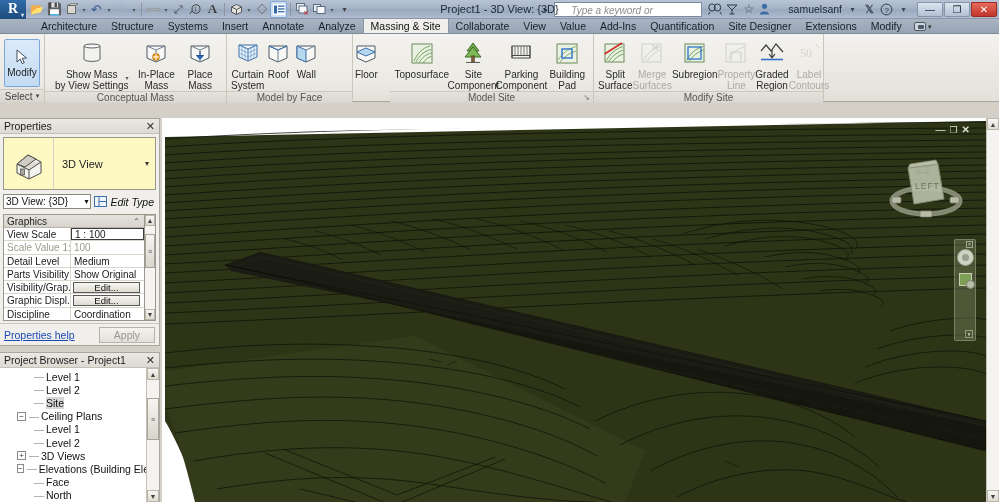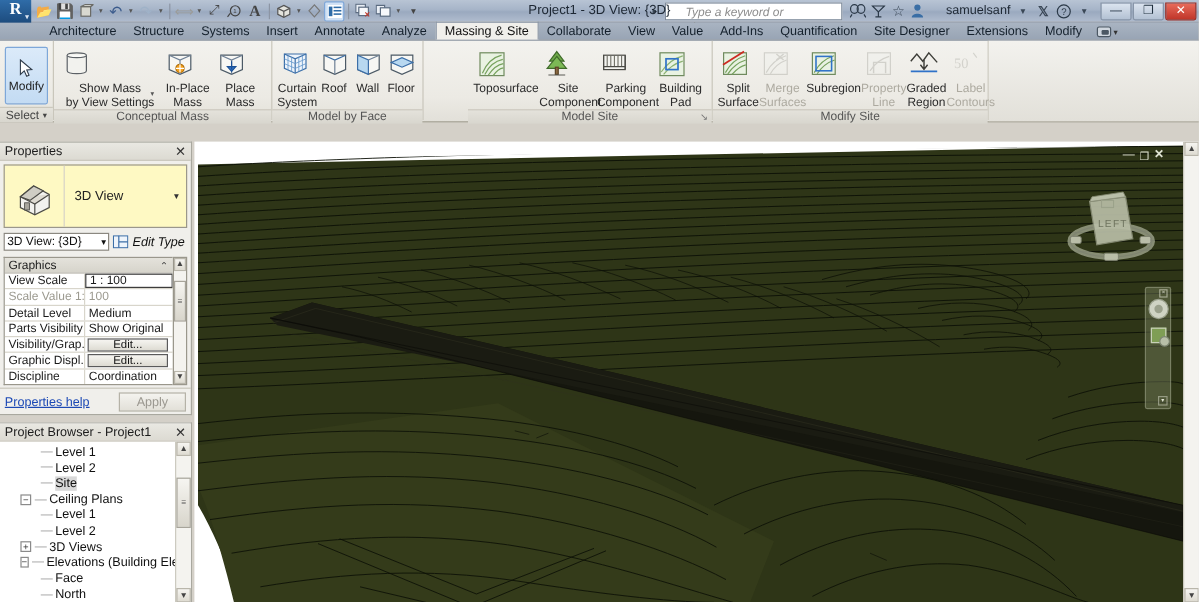--- a/index.html
+++ b/index.html
@@ -88,21 +88,21 @@
   .panel-title {
     height:13px; font-size:10px; color:#555; text-align:center;
     background:linear-gradient(to bottom,#e4e2db,#d8d6ce);
     border-top:1px solid #cbc8bd;
     display:flex; align-items:center; justify-content:center; position:relative;
   }
   .panel-title .dlg { position:absolute; right:3px; font-size:8px; color:#777;}
   .panel-sep { width:1px; background:#c9c6bb; height:66px; align-self:flex-start; }
 
   .btn-lg {
-    width: 58px; display:flex; flex-direction:column; 
+    width: 58px; display:flex; flex-direction:column; align-items:center;
     padding-top:2px; cursor:default; position:relative;
   }
   .btn-lg .lbl { font-size:10px; color:#2b2b2b; text-align:center; line-height:10.5px; margin-top:2px;}
   .btn-lg.dis .lbl { color:#adaaa0; }
   .btn-lg .ic { width:30px; height:30px; display:flex;align-items:center;justify-content:center; }
   .btn-lg .car { position:absolute; right:2px; top:36px; font-size:6px;color:#555;}
 
   
   .modify-panel { width:44px; }
   .modify-btn {
@@ -466,21 +466,21 @@
         <div class="btn-lg" style="width:28px;">
           <div class="ic">
             <svg width="26" height="24" viewBox="0 0 26 24">
               <path d="M4 5 L22 5 L22 17 L13 21 L4 17 Z" fill="#f7f7f4" stroke="#4c5a66"></path>
               <path d="M4 5 L13 9 L13 21 L4 17 Z" fill="#b8d8f0" stroke="#3c6fa8"></path>
               <path d="M13 9 L22 5" fill="none" stroke="#6f8196"></path>
             </svg>
           </div>
           <div class="lbl">Wall</div>
         </div>
-        <div class="btn-lg" style="width:28px;">
+        <div class="btn-lg" style="width:28px;margin-left:32px;">
           <div class="ic">
             <svg width="26" height="24" viewBox="0 0 26 24">
               <path d="M4 5 L22 5 L22 17 L13 21 L4 17 Z" fill="#f7f7f4" stroke="#4c5a66"></path>
               <path d="M4 11 L13 15 L22 11 L13 7 Z" fill="#b8d8f0" stroke="#3c6fa8"></path>
             </svg>
           </div>
           <div class="lbl">Floor</div>
         </div>
       </div>
       <div class="panel-title">

